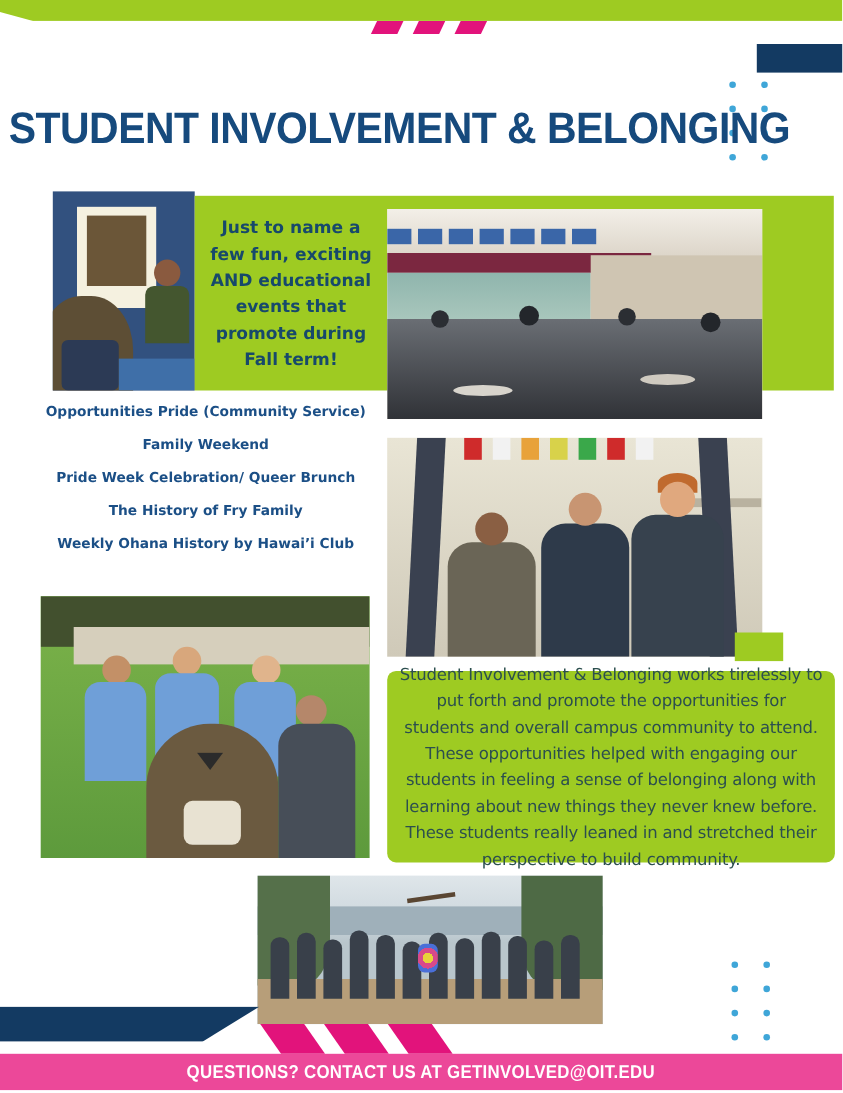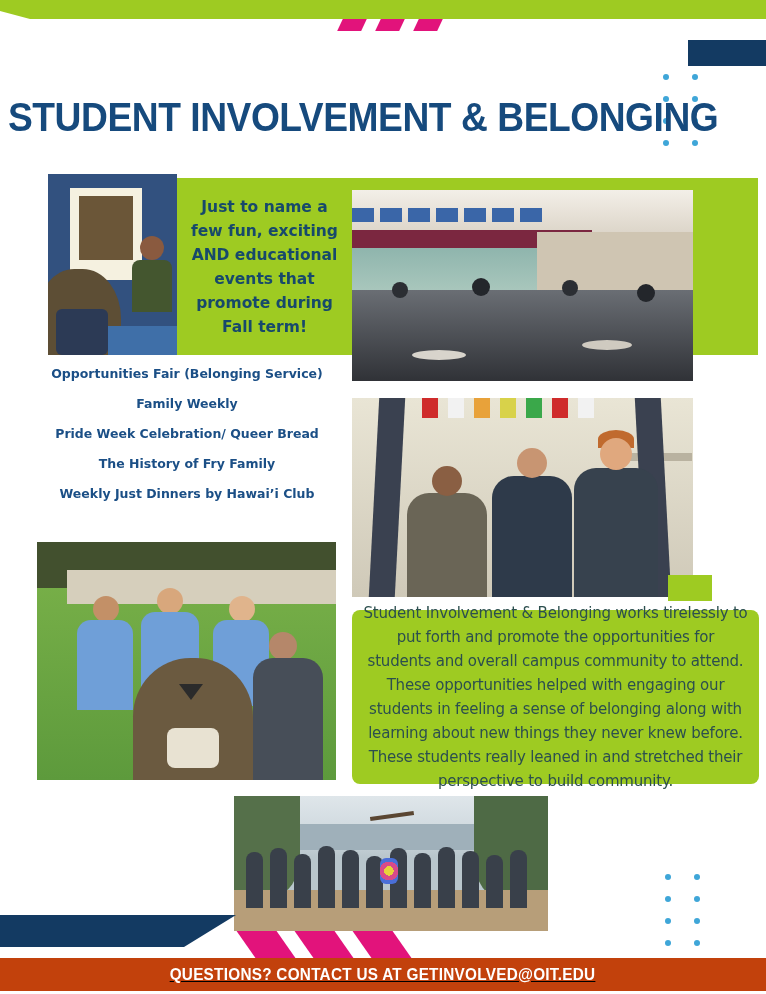--- a/index.html
+++ b/index.html
@@ -38,22 +38,22 @@
   .green-panel-2{left:352px;top:610px;width:407px;height:174px;background:#9ecb22;border-radius:8px;
     display:flex;align-items:center;justify-content:center;box-sizing:border-box;padding:8px 11px;}
   .summary-text{font-family:"DejaVu Sans",sans-serif;font-size:15px;font-weight:500;color:#2c4f4e;
     line-height:24px;text-align:center;letter-spacing:-.2px;}
 
   
   .navy-flag{left:0;top:915px;width:236px;height:32px;background:#133a62;
     clip-path:polygon(0 0,100% 0,calc(100% - 52px) 100%,0 100%);}
   .pink-stripes-bottom{left:246px;top:931px;height:27px;display:flex;gap:18px;}
   .pink-stripes-bottom .stripe{width:40px;height:27px;background:#e2137b;transform:skewX(35deg);}
-  .footer-bar{left:0;top:958px;width:766px;height:33px;background:#c2410c;
-    display:flex;align-items:center;justify-content:center;text-decoration:underline;}
+  .footer-bar{left:0;top:958px;width:766px;height:33px;background:#ec4899;
+    display:flex;align-items:center;justify-content:center;}
   .footer-text{color:#ffffff;font-size:17px;font-weight:bold;letter-spacing:.3px;
     transform:scaleX(.9);transform-origin:center;white-space:nowrap;}
 
   
   .photo{overflow:hidden;}
   .photo .abs{position:absolute;}
 
   .photo-mascot{left:48px;top:174px;width:129px;height:181px;background:#32517f;}
   .pm-frame{left:22px;top:14px;width:72px;height:92px;background:#f5f1e0;}
   .pm-frame-inner{left:31px;top:22px;width:54px;height:64px;background:#6b5638;}
@@ -184,25 +184,25 @@
     <div class="abs pb-crowd"></div>
     <div class="abs pb-head1"></div>
     <div class="abs pb-head2"></div>
     <div class="abs pb-head3"></div>
     <div class="abs pb-head4"></div>
     <div class="abs pb-table"></div>
     <div class="abs pb-table2"></div>
   </div>
 
   <div class="abs events-list">
-    <div class="event-item">Opportunities Fair (Belonging Service)</div>
-    <div class="event-item">Family Weekly</div>
-    <div class="event-item">Pride Week Celebration/ Queer Bread</div>
+    <div class="event-item">Opportunities Pride (Community Service)</div>
+    <div class="event-item">Family Weekend</div>
+    <div class="event-item">Pride Week Celebration/ Queer Brunch</div>
     <div class="event-item">The History of Fry Family</div>
-    <div class="event-item">Weekly Just Dinners by Hawai’i Club</div>
+    <div class="event-item">Weekly Ohana History by Hawai’i Club</div>
   </div>
 
   <div class="abs photo photo-students">
     <div class="abs ps-flags">
       <div class="ps-flag" style="background:#cf2b2b"></div>
       <div class="ps-flag" style="background:#f2f2f2"></div>
       <div class="ps-flag" style="background:#e8a23a"></div>
       <div class="ps-flag" style="background:#d8d24a"></div>
       <div class="ps-flag" style="background:#3aa84a"></div>
       <div class="ps-flag" style="background:#cf2b2b"></div>

